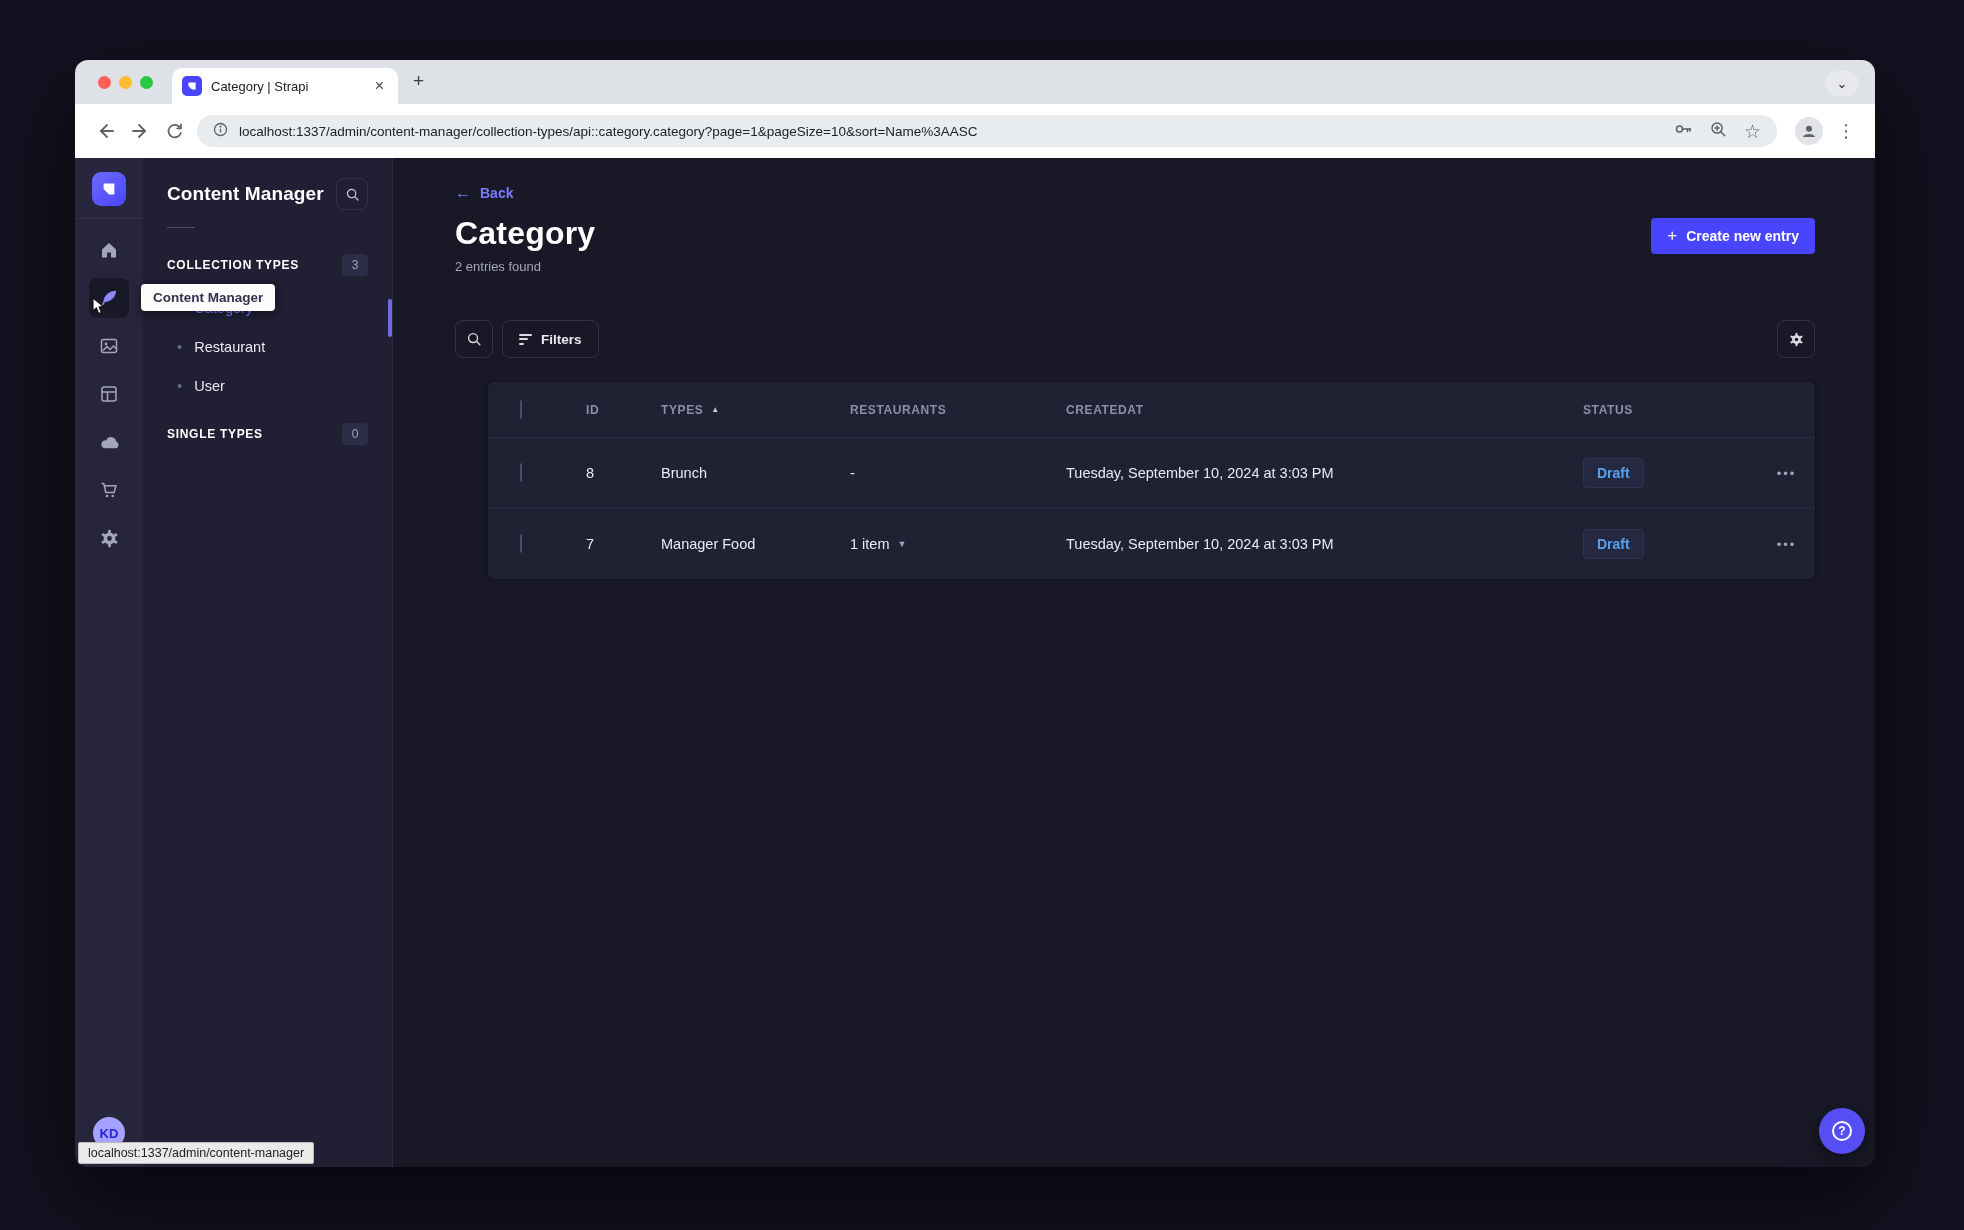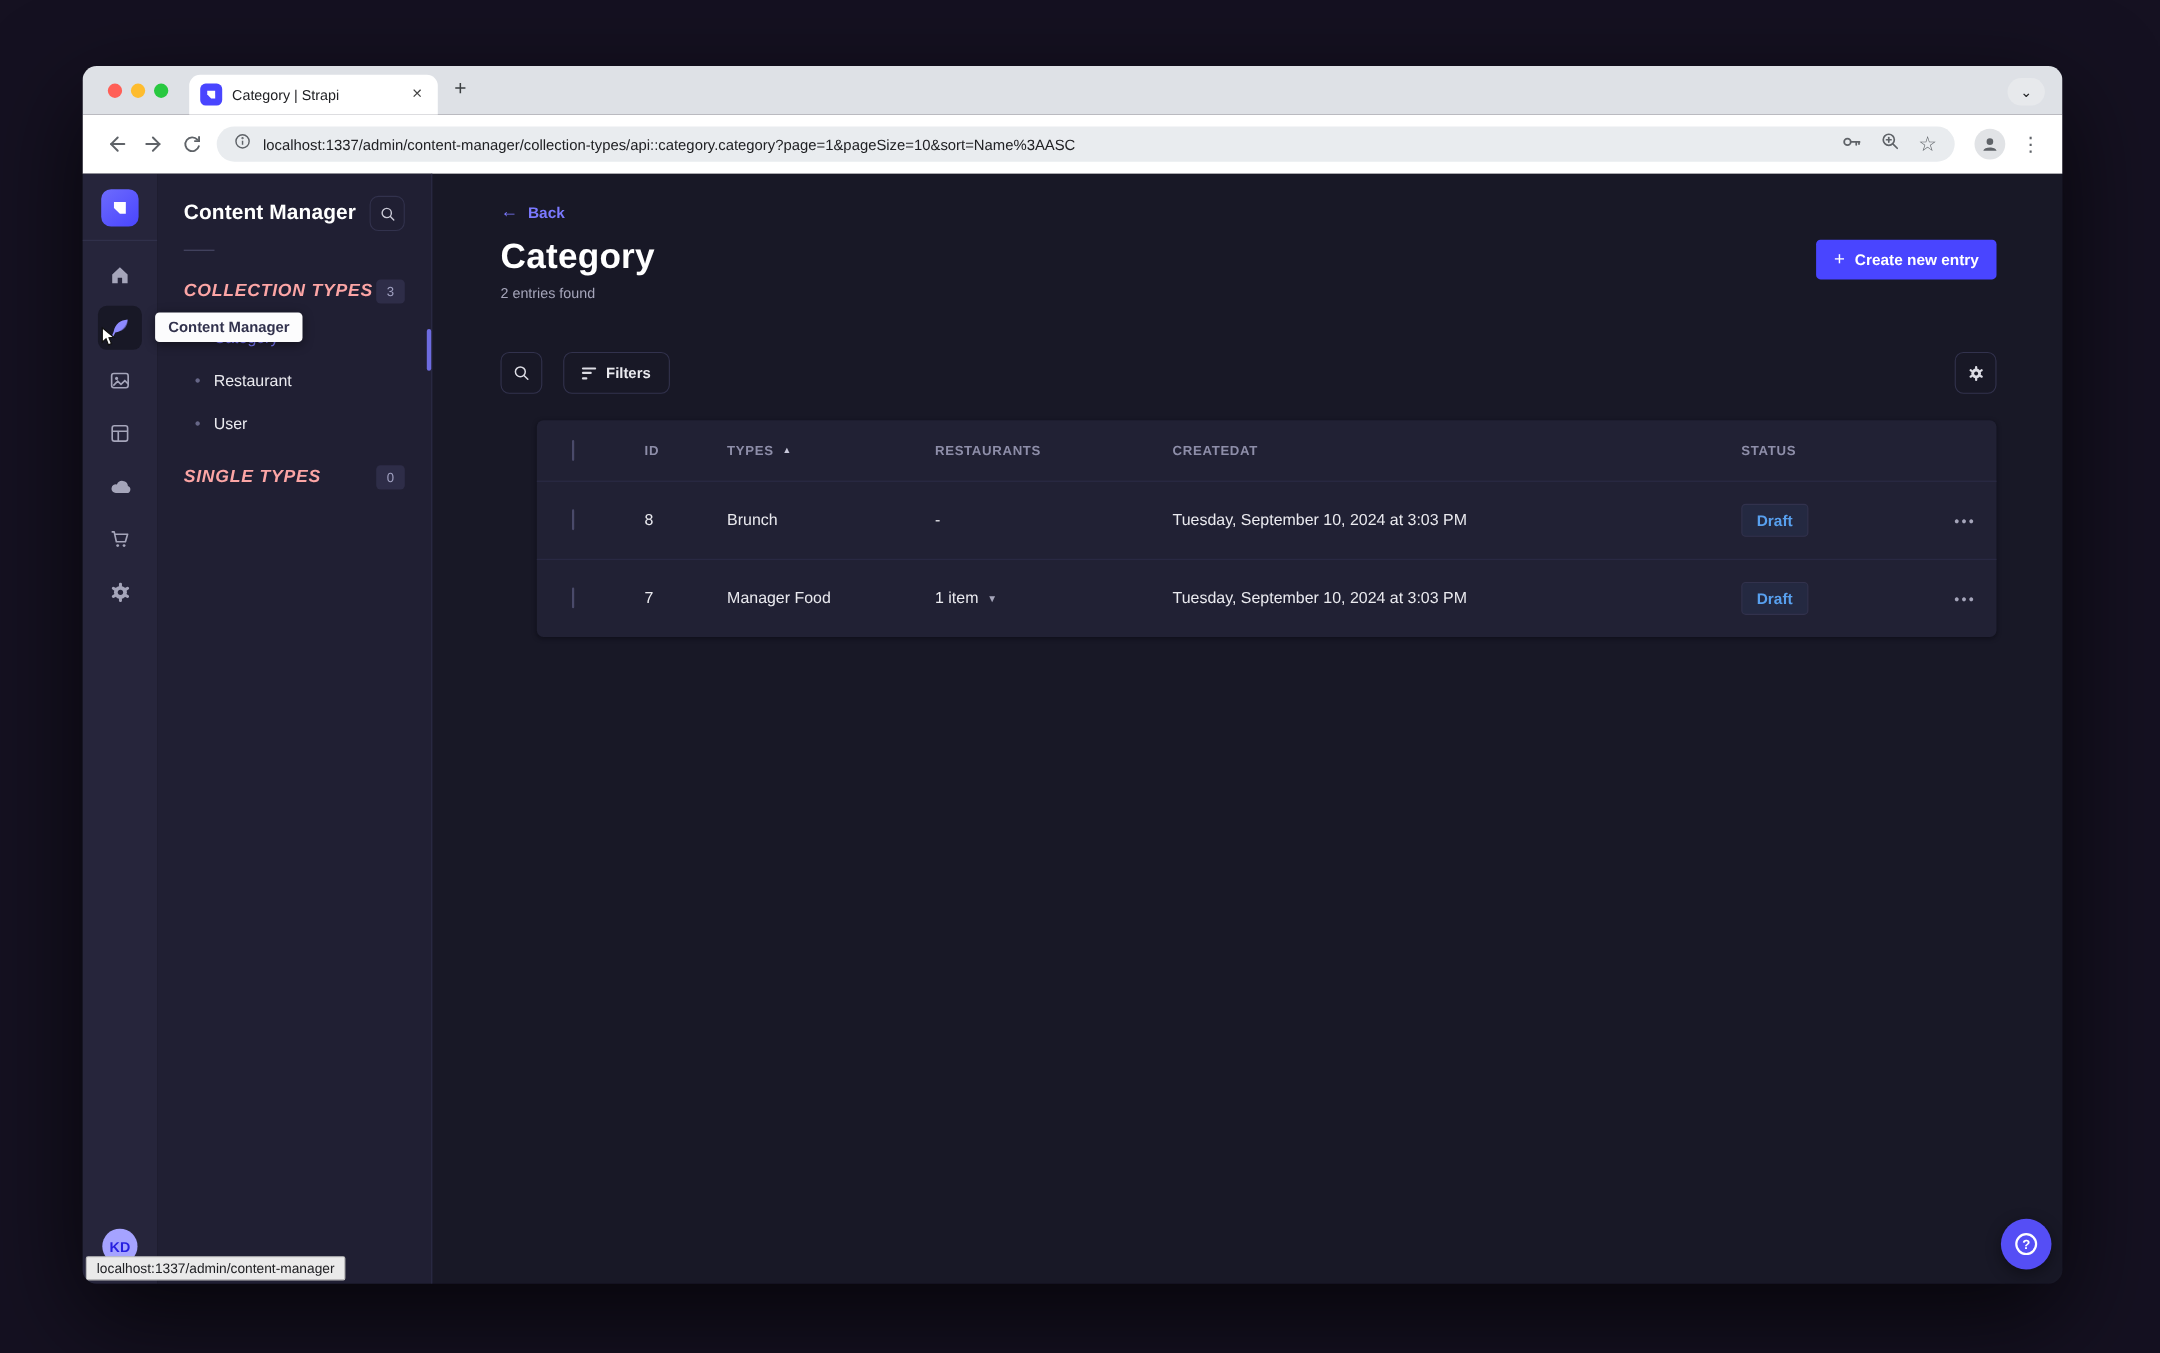--- a/index.html
+++ b/index.html
@@ -62,21 +62,21 @@
 
   
   .subnav { width:250px; background:#201f33; border-right:1px solid #2b2b45; flex:none;
             padding:0 24px; position:relative; }
   .subnav-head { margin-top:20px; display:flex; align-items:center; justify-content:space-between; }
   .subnav-title { font-size:19px; font-weight:700; color:#fff; letter-spacing:.1px; }
   .subnav-search { width:32px; height:32px; border:1px solid #32324d; border-radius:8px;
                    background:transparent; display:flex; align-items:center; justify-content:center; }
   .subnav-divider { width:28px; height:1px; background:#4a4a68; margin-top:17px; }
   .section-head { margin-top:26px; display:flex; align-items:center; justify-content:space-between; }
-  .section-label { font-size:16px; font-weight:700; color:#fca5a5; letter-spacing:.7px;font-style:italic; }
+  .section-label { font-size:12px; font-weight:700; color:#ffffff; letter-spacing:.7px; }
   .count-badge { min-width:26px; height:22px; border-radius:4px; background:#2e2d48; color:#a0a0c0;
                  font-size:12px; display:flex; align-items:center; justify-content:center; padding:0 6px; }
   .subnav-items { list-style:none; margin-top:12px; }
   .subnav-item { height:39px; display:flex; align-items:center; gap:12px; padding-left:10px;
                  font-size:14.5px; color:#eaeaef; border-radius:4px; }
   .subnav-item .bullet { font-size:15px; color:#666687; line-height:1; }
   .subnav-item.active { color:#7b79ff; }
   .subnav-item.active .bullet { color:#7b79ff; }
   .subnav-scrollbar { position:absolute; right:0; top:141px; width:4px; height:38px;
                       background:#7b79ff; border-radius:2px; opacity:.85; }
@@ -94,21 +94,21 @@
               font-weight:600; }
   .back-arrow { font-size:16px; line-height:1; }
   .title-row { display:flex; justify-content:space-between; align-items:flex-start; margin-top:13px; }
   .page-title { font-size:32px; font-weight:700; color:#fff; letter-spacing:.2px; }
   .page-subtitle { font-size:13px; color:#a5a5ba; margin-top:7px; }
   .create-btn { height:36px; margin-top:3px; padding:0 16px; background:#4945ff; border:none;
                 border-radius:4px; color:#fff; font-size:14px; font-weight:600;
                 display:flex; align-items:center; gap:9px; font-family:inherit; }
   .create-plus { font-size:17px; font-weight:400; line-height:1; margin-top:-1px; }
 
-  .action-row { margin-top:46px; display:flex; align-items:center; gap:19px; }
+  .action-row { margin-top:46px; display:flex; align-items:center; gap:9px; }
   .icon-btn { width:38px; height:38px; border:1px solid #32324d; border-radius:8px;
               background:transparent; display:flex; align-items:center; justify-content:center; }
   .filters-btn { height:38px; padding:0 16px; border:1px solid #32324d; border-radius:8px;
                  background:transparent; display:flex; align-items:center; gap:9px;
                  color:#eaeaef; font-size:13.5px; font-weight:600; font-family:inherit; }
   .filter-ic { display:flex; flex-direction:column; gap:2.5px; align-items:flex-start; }
   .filter-ic i { display:block; height:2px; border-radius:1px; background:#dcdce4; }
   .filter-ic i:nth-child(1){width:13px;} .filter-ic i:nth-child(2){width:9px;} .filter-ic i:nth-child(3){width:5px;}
   .gear-btn { margin-left:auto; }
 

